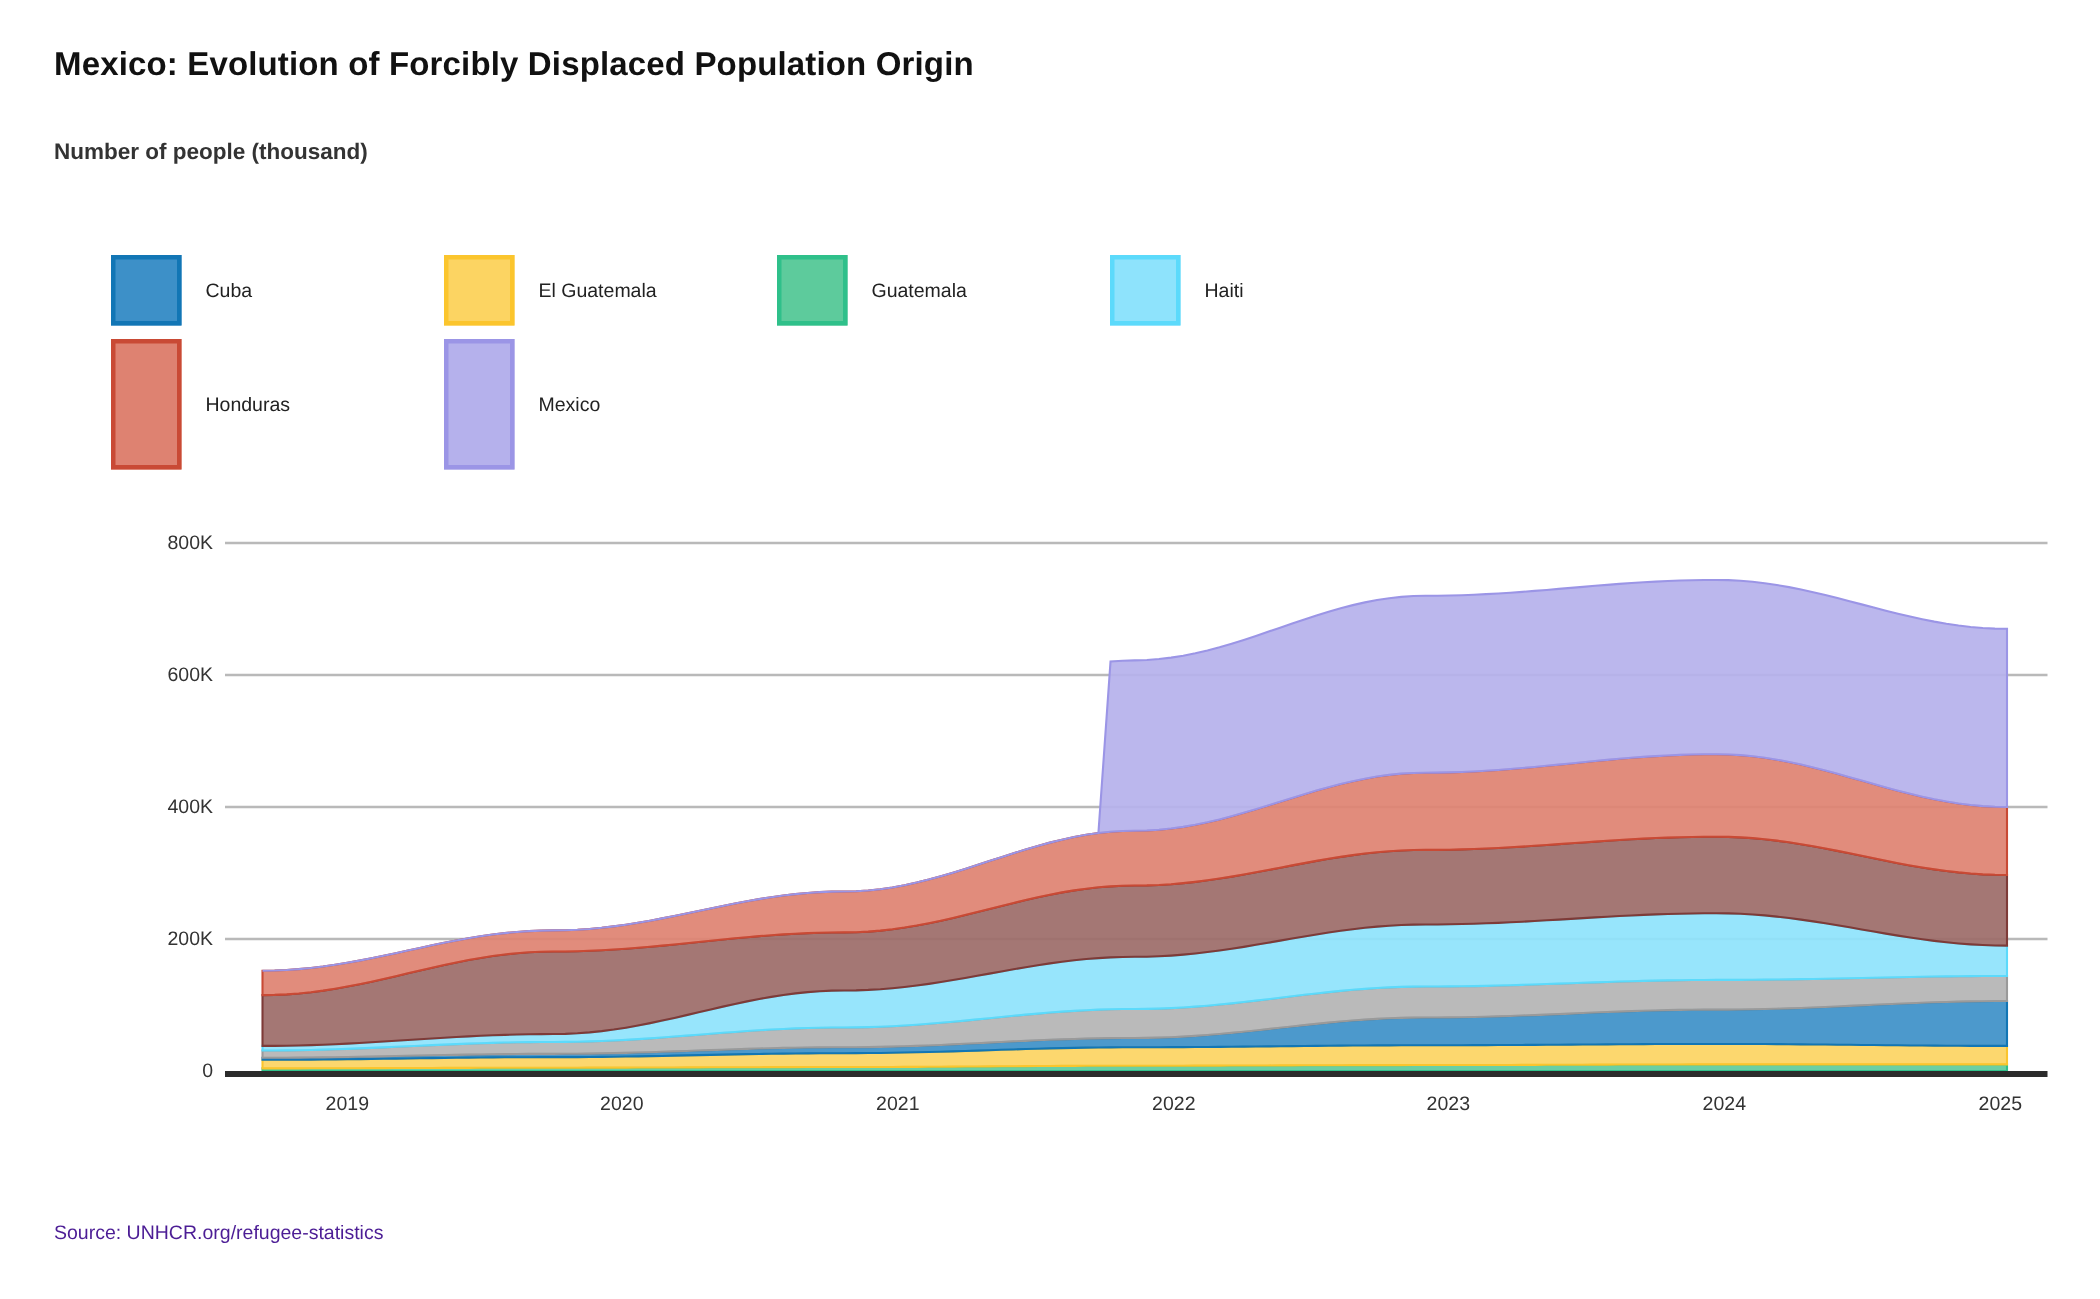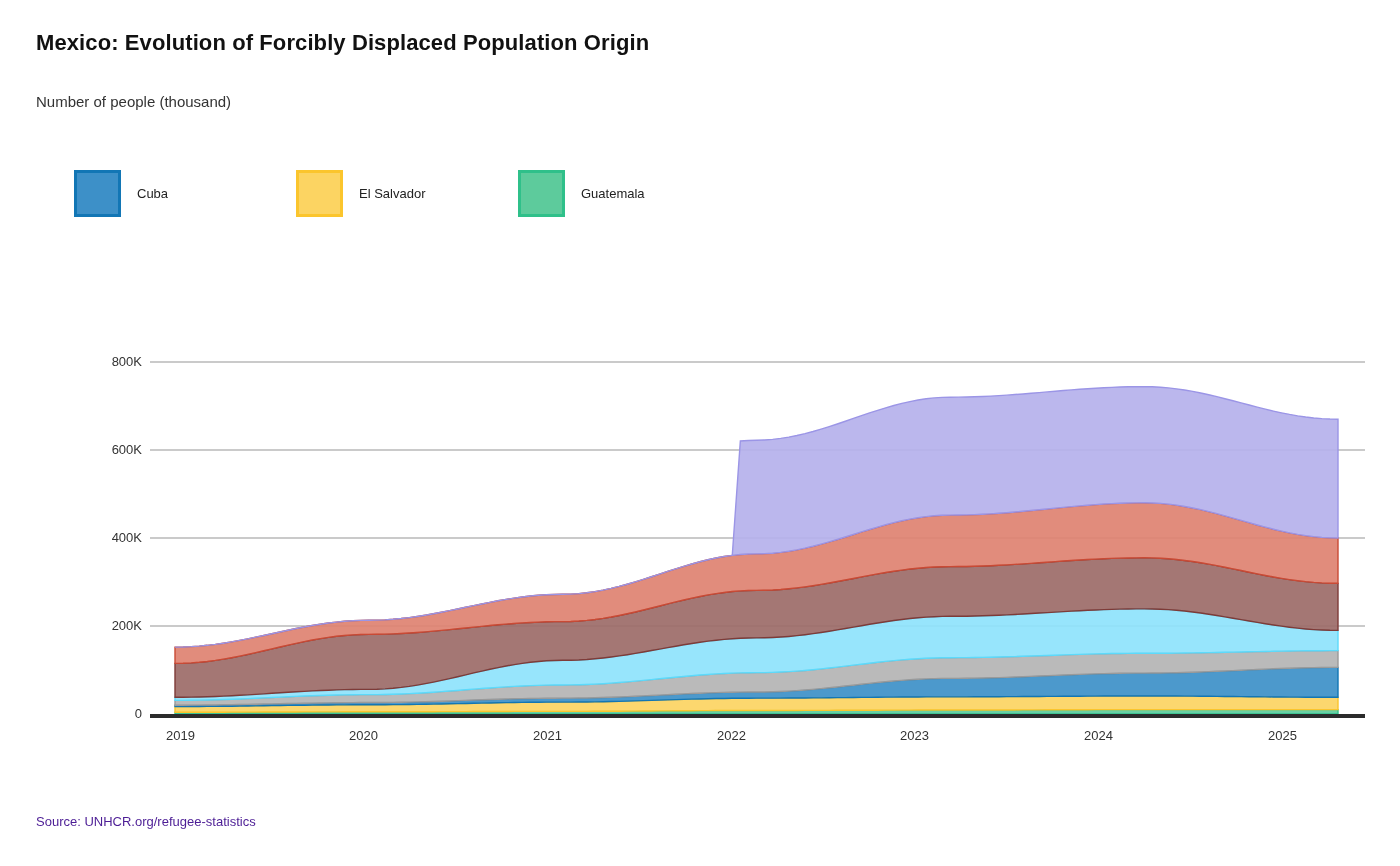--- a/index.html
+++ b/index.html
@@ -13,21 +13,21 @@
   }
   #page { position: relative; width: 1199px; height: 866px; }
 
   #chart-title {
     position: absolute; left: 36px; top: 30px;
     font-size: 22px; font-weight: bold; color: #111111;
     letter-spacing: 0.1px;
   }
   #chart-subtitle {
     position: absolute; left: 36px; top: 93px;
-    font-size: 15px; font-weight: normal; color: #333333;
+    font-size: 15px; font-weight: bold; color: #333333;
   }
 
   #legend {
     position: absolute; left: 36px; top: 168px;
     width: 1320px;
     display: grid;
     grid-template-columns: repeat(4, 222px);
     grid-auto-rows: auto;
     row-gap: 8px;
     padding-left: 38px;
@@ -46,21 +46,21 @@
     white-space: pre-line;
   }
 
   #plot { position: absolute; left: 0; top: 330px; width: 1400px; height: 420px; }
   .ytick-label {
     position: absolute; font-size: 13px; color: #333;
     text-align: right; width: 70px; transform: translateY(-8px);
   }
   .xtick-label {
     position: absolute; font-size: 13px; color: #333;
-    text-align: left; width: 80px; transform: translateX(-40px);
+    text-align: right; width: 80px; transform: translateX(-40px);
   }
 
   #source {
     position: absolute; left: 36px; top: 814px;
     font-size: 13px; color: #4c1d95;
   }
 </style>
 </head>
 <body>
 
@@ -69,25 +69,37 @@
 <div id="chart-title">Mexico: Evolution of Forcibly Displaced Population Origin</div>
 <div id="chart-subtitle">Number of people (thousand)</div>
 
 <div id="legend">
       <div class="legend-item">
         <div class="legend-swatch" style="background: rgb(61, 144, 200); border-color: rgb(18, 118, 181);"></div>
         <div class="legend-label">Cuba</div>
       </div>
       <div class="legend-item">
         <div class="legend-swatch" style="background: rgb(252, 212, 98); border-color: rgb(251, 197, 45);"></div>
-        <div class="legend-label">El Salvador</div>
+        <div class="legend-label">El Guatemala</div>
       </div>
       <div class="legend-item">
         <div class="legend-swatch" style="background: rgb(93, 203, 156); border-color: rgb(47, 192, 138);"></div>
         <div class="legend-label">Guatemala</div>
+      </div>
+      <div class="legend-item">
+        <div class="legend-swatch" style="background: rgb(142, 227, 252); border-color: rgb(92, 218, 251);"></div>
+        <div class="legend-label">Haiti</div>
+      </div>
+      <div class="legend-item legend-row-2">
+        <div class="legend-swatch" style="background: rgb(222, 130, 113); border-color: rgb(201, 74, 53); height: 87px;"></div>
+        <div class="legend-label">Honduras</div>
+      </div>
+      <div class="legend-item legend-row-2">
+        <div class="legend-swatch" style="background: rgb(181, 177, 236); border-color: rgb(155, 149, 230); height: 87px;"></div>
+        <div class="legend-label">Mexico</div>
       </div>
     </div>
 
 <div id="plot"><svg width="1400" height="420" viewBox="0 0 1400 420">
         <g>
           <line x1="150" x2="1365" y1="296" y2="296" stroke="#b9b9b9" stroke-width="1.6"></line>
           <line x1="150" x2="1365" y1="208" y2="208" stroke="#b9b9b9" stroke-width="1.6"></line>
           <line x1="150" x2="1365" y1="120" y2="120" stroke="#b9b9b9" stroke-width="1.6"></line>
           <line x1="150" x2="1365" y1="32" y2="32" stroke="#b9b9b9" stroke-width="1.6"></line>
         </g>

